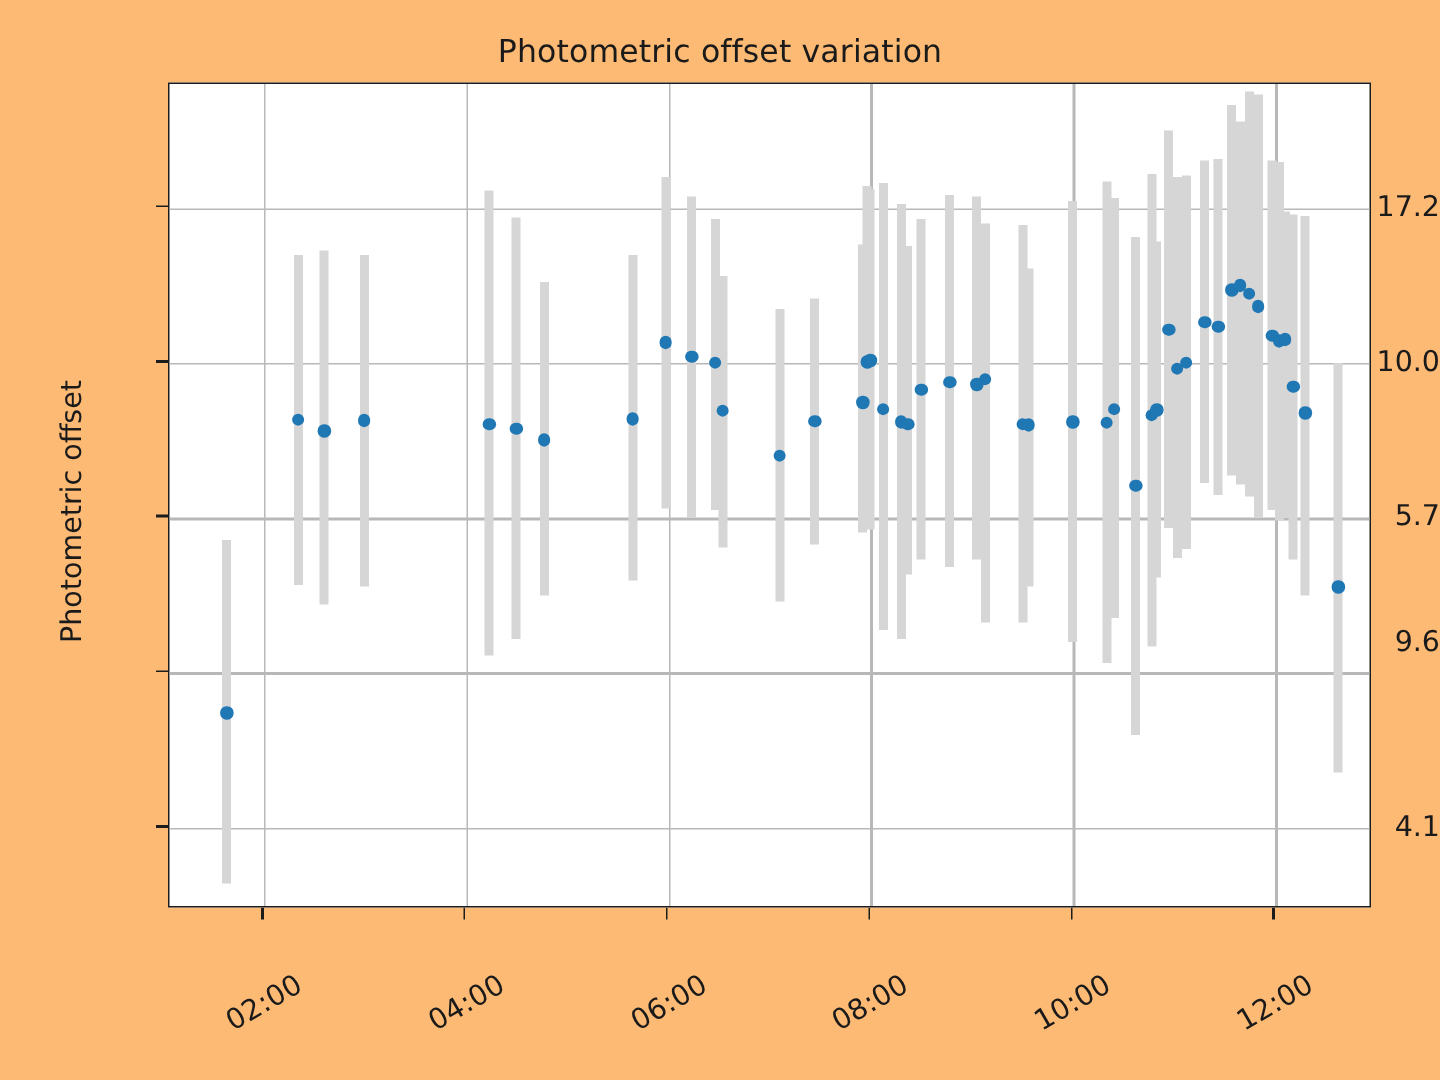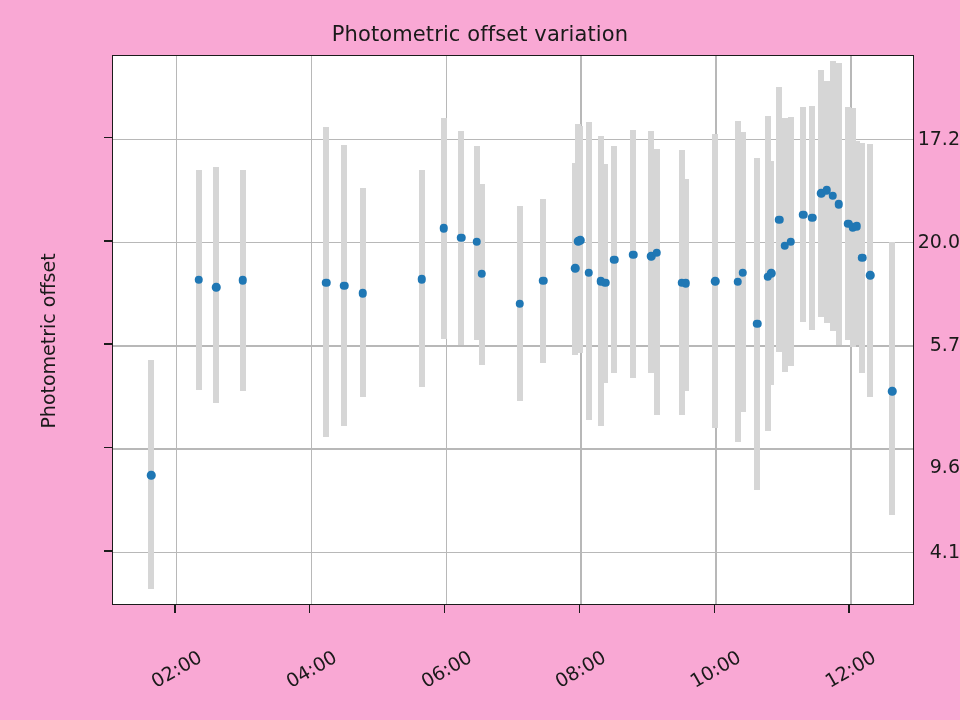--- a/index.html
+++ b/index.html
@@ -10,21 +10,21 @@
   body {
     width: 960px;
     height: 720px;
     font-family: "DejaVu Sans", sans-serif;
     overflow: hidden;
   }
   #figure {
     position: relative;
     width: 960px;
     height: 720px;
-    background: #f9a8d4;
+    background: #fdba74;
   }
   #chart-title {
     position: absolute;
     left: 0;
     top: 22px;
     width: 960px;
     text-align: center;
     font-size: 21px;
     color: #1a1a1a;
     letter-spacing: 0.1px;
@@ -125,25 +125,25 @@
 
 <div id="figure">
 
   <div id="chart-title">Photometric offset variation</div>
 
   <div id="ylabel">Photometric offset</div>
 
   <div id="y-ticks">
       <div class="ytick-label" style="top: 550.775px;">4.1</div>
       <div class="ytick-mark" style="top: 549.975px;"></div>
-      <div class="ytick-label" style="top: 466px;">9.6</div>
+      <div class="ytick-label" style="top: 428px;">9.6</div>
       <div class="ytick-mark" style="top: 446.688px;"></div>
       <div class="ytick-label" style="top: 344.202px;">5.7</div>
       <div class="ytick-mark" style="top: 343.402px;"></div>
-      <div class="ytick-label" style="top: 240.915px;">20.0</div>
+      <div class="ytick-label" style="top: 240.915px;">10.0</div>
       <div class="ytick-mark" style="top: 240.115px;"></div>
       <div class="ytick-label" style="top: 137.629px;">17.2</div>
       <div class="ytick-mark" style="top: 136.829px;"></div>
     </div>
   <div id="x-ticks">
       <div class="xtick-mark" style="left: 173.93px;"></div>
       <div class="xtick-label" style="left: 186.73px;">02:00</div>
       <div class="xtick-mark" style="left: 308.833px;"></div>
       <div class="xtick-label" style="left: 321.633px;">04:00</div>
       <div class="xtick-mark" style="left: 443.737px;"></div>

